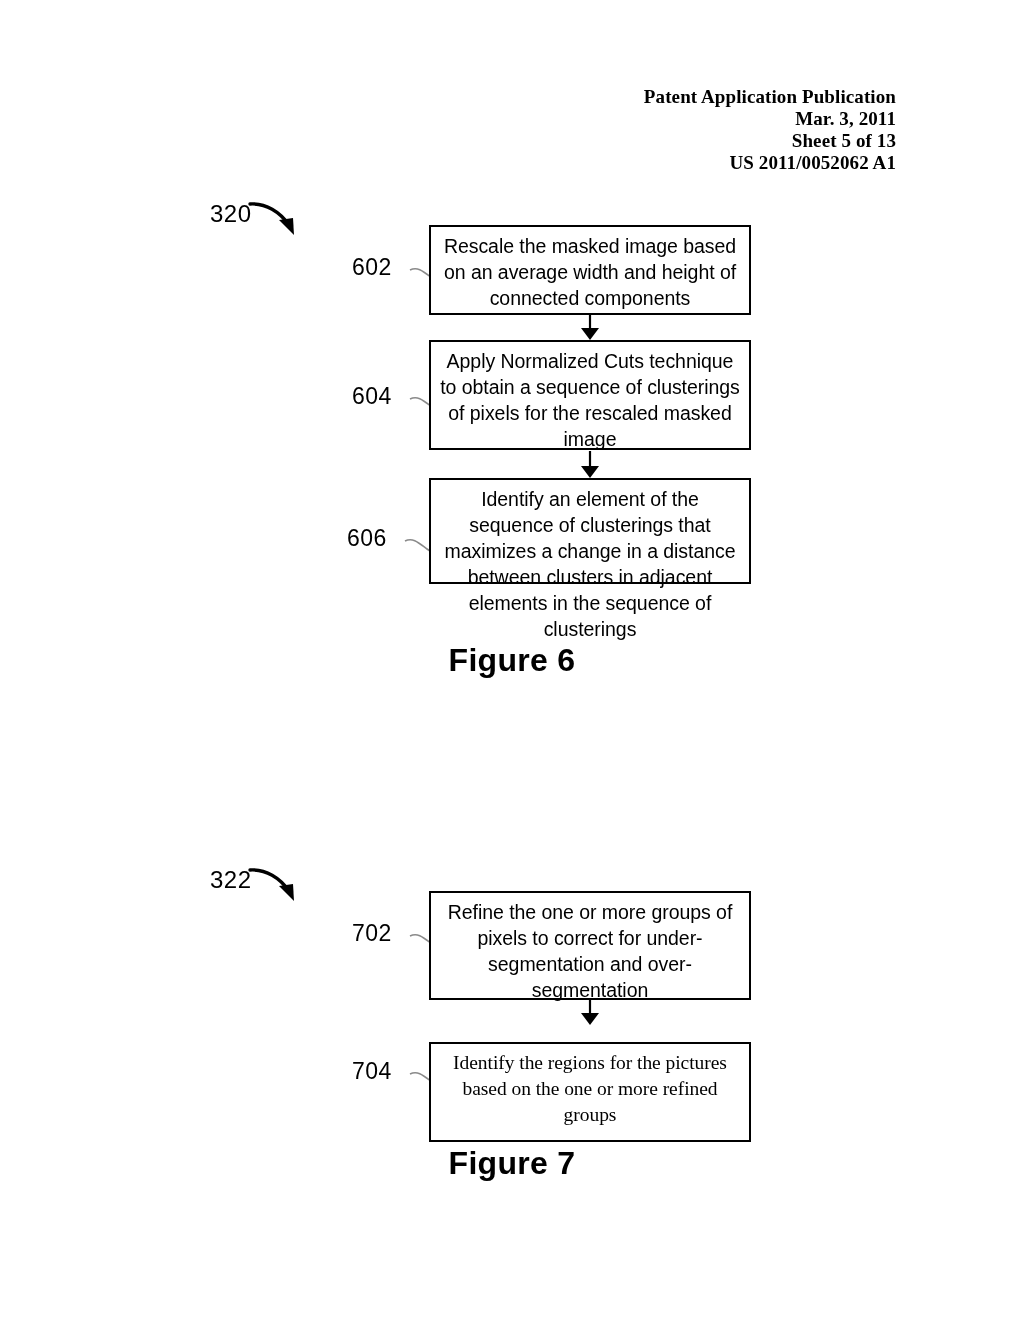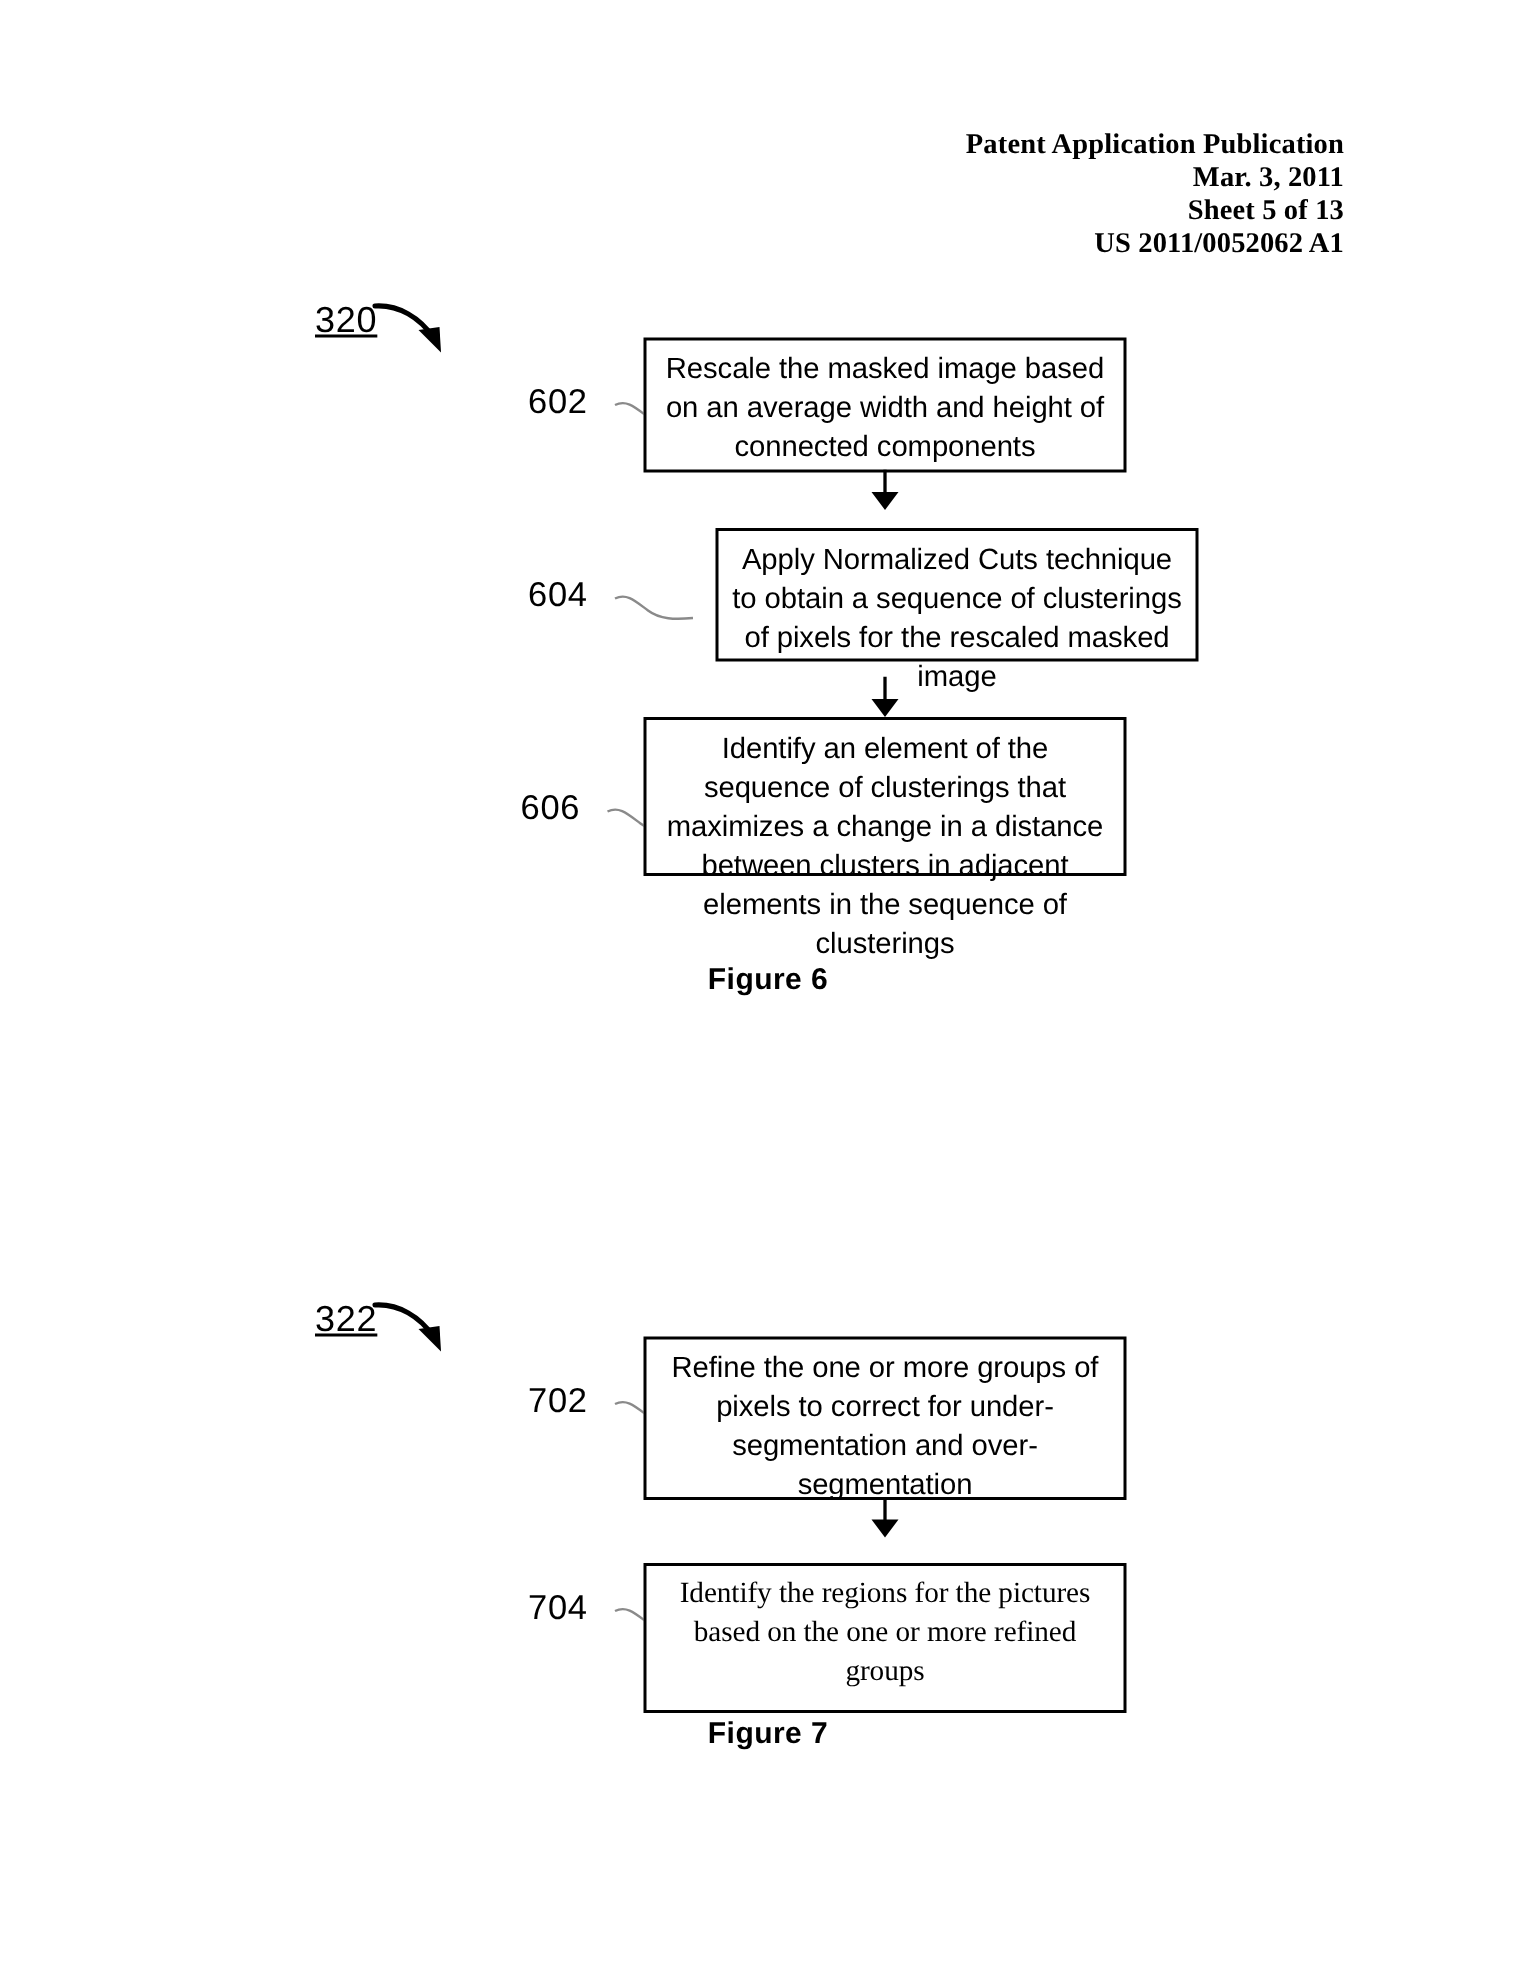--- a/index.html
+++ b/index.html
@@ -47,21 +47,20 @@
 
   .fig-tag {
     position: absolute;
     font-size: 24px;
     font-family: "Liberation Sans", sans-serif;
     letter-spacing: 0.5px;
   }
   .fig-tag-num {
     left: 210px;
     top: 20px;
-    text-decoration: underline;
   }
   .fig-tag-arrow {
     position: absolute;
     left: 246px;
     top: 14px;
     width: 62px;
     height: 52px;
   }
 
   .box {
@@ -77,21 +76,21 @@
     text-align: center;
     font-size: 19.5px;
     line-height: 26px;
     padding: 6px 9px;
     letter-spacing: -0.05px;
   }
   .box span { display: block; }
 
   
   #box-602 { top: 45px;  height: 90px;  }
-  #box-604 { top: 172px; height: 89px; margin-left: 48px; }
+  #box-604 { top: 160px; height: 110px; }
   #box-606 { top: 298px; height: 106px; }
 
   
   #box-702 { top: 45px;  height: 109px; }
   #box-704 { top: 196px; height: 100px; font-family: Liberation Serif, serif;  }
 
   
   .ref {
     position: absolute;
     font-size: 23px;
@@ -121,21 +120,21 @@
     height: 28px;
   }
   #conn-602-604 { top: 133px; }
   #conn-604-606 { top: 271px; }
   #conn-702-704 { top: 152px; }
 
   .fig-caption {
     position: absolute;
     width: 1024px;
     text-align: center;
-    font-size: 20px;
+    font-size: 32px;
     font-weight: bold;
     letter-spacing: 0.3px;
   }
   #caption-6 { top: 462px; }
   #caption-7 { top: 299px; }
 </style>
 </head>
 <body>
 
 <div class="page-header">

